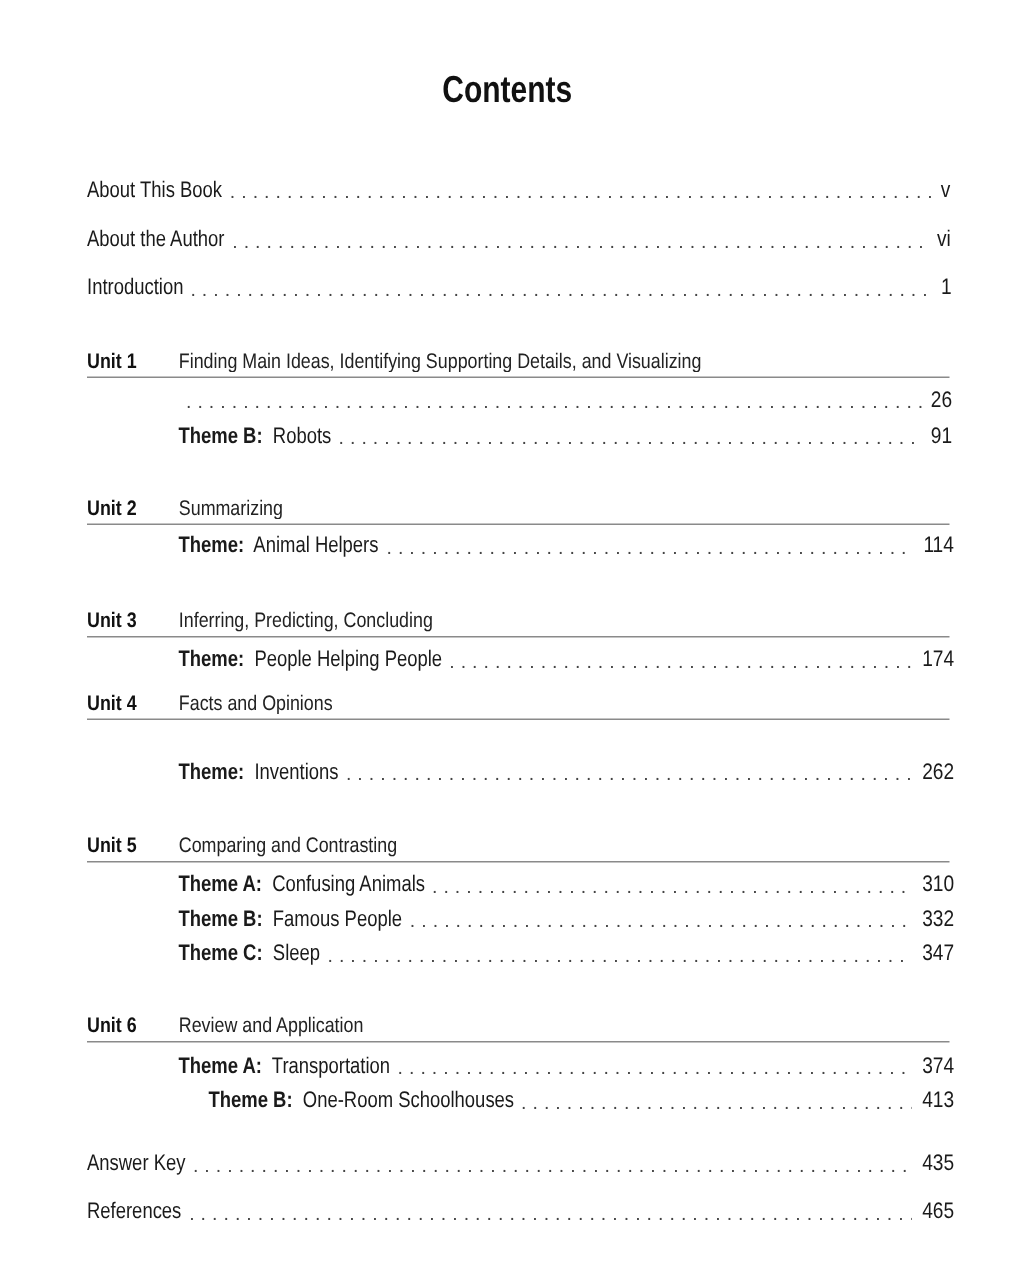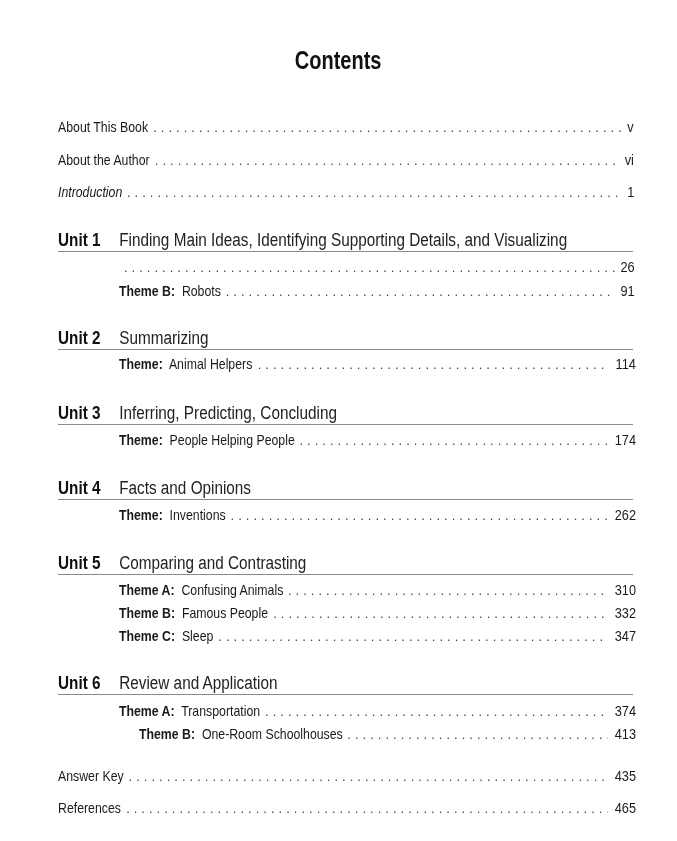--- a/index.html
+++ b/index.html
@@ -12,21 +12,21 @@
          font-size:15px; line-height:18px; }
   .row.theme { left:119px; width:514px; }
   .lbl { white-space:nowrap; display:inline-block; transform-origin:left bottom; }
   .lbl-inner { display:inline-block; transform:scaleX(0.82); transform-origin:left bottom; }
   .dots { flex:1; overflow:hidden; white-space:nowrap; color:#444; font-size:13px; letter-spacing:3.1px;
           margin:0 3px 0 4px; line-height:16px; }
   .dots::before { content:". . . . . . . . . . . . . . . . . . . . . . . . . . . . . . . . . . . . . . . . . . . . . . . . . . . . . . . . . . . . . . . . . . . . . . . . . . . . . . . . . . . . . . . . . . . . . . . . . . . . . . . . . . . ."; letter-spacing:0.2px; }
   .pg { white-space:nowrap; text-align:right; }
   .pg span { display:inline-block; transform:scaleX(0.85); transform-origin:right bottom; }
   .bold { font-weight:bold; }
-  .unit { position:absolute; left:58px; width:575px; height:22px; font-size:18px; line-height:22px;
+  .unit { position:absolute; left:58px; width:575px; height:22px; font-size:14px; line-height:22px;
           border-bottom:1.5px solid #8a8a8a;text-decoration:underline; }
   .unit .u-inner { display:inline-block; transform:scaleX(0.85); transform-origin:left bottom; white-space:nowrap; }
   .unit .num { font-weight:bold; color:#111; display:inline-block; width:72px; }
   .unit .utitle { color:#222; }
 </style>
 </head>
 <body>
 
 <div class="title"><span>Contents</span></div>
 
@@ -34,21 +34,21 @@
   <span class="lbl" style="width: 90.2px;"><span class="lbl-inner">About This Book</span></span>
   <span class="dots" style="margin-left: 5px;"></span>
   <span class="pg" style="width: 7px;"><span>v</span></span>
 </div>
 <div class="row" style="top:151px">
   <span class="lbl" style="width: 91.84px;"><span class="lbl-inner">About the Author</span></span>
   <span class="dots" style="margin-left: 5px;"></span>
   <span class="pg" style="width: 10px;"><span>vi</span></span>
 </div>
 <div class="row" style="top:183px">
-  <span class="lbl" style="width: 63.96px; font-style: italic;"><span class="lbl-inner">Introduction</span></span>
+  <span class="lbl" style="width: 63.96px;"><span class="lbl-inner">Introduction</span></span>
   <span class="dots" style="margin-left: 5px;"></span>
   <span class="pg" style="width: 7px;"><span>1</span></span>
 </div>
 
 <div class="unit" style="top:229px">
   <span class="u-inner"><span class="num">Unit 1</span><span class="utitle">Finding Main Ideas, Identifying Supporting Details, and Visualizing</span></span>
 </div>
 <div class="row theme" style="top:258px">
   <span class="dots" style="margin-left: 5px;"></span>
   <span class="pg" style="width: 15px;"><span>26</span></span>
@@ -70,21 +70,21 @@
 
 <div class="unit" style="top:402px">
   <span class="u-inner"><span class="num">Unit 3</span><span class="utitle">Inferring, Predicting, Concluding</span></span>
 </div>
 <div class="row theme" style="top:431px">
   <span class="lbl" style="width: 175.48px;"><span class="lbl-inner"><span class="bold">Theme:</span>&nbsp; <span>People Helping People</span></span></span>
   <span class="dots" style="margin-left: 5px;"></span>
   <span class="pg" style="width: 22px;"><span>174</span></span>
 </div>
 
-<div class="unit" style="top:477px">
+<div class="unit" style="top:457px">
   <span class="u-inner"><span class="num">Unit 4</span><span class="utitle">Facts and Opinions</span></span>
 </div>
 <div class="row theme" style="top:506px">
   <span class="lbl" style="width: 106.6px;"><span class="lbl-inner"><span class="bold">Theme:</span>&nbsp; <span>Inventions</span></span></span>
   <span class="dots" style="margin-left: 5px;"></span>
   <span class="pg" style="width: 22px;"><span>262</span></span>
 </div>
 
 <div class="unit" style="top:552px">
   <span class="u-inner"><span class="num">Unit 5</span><span class="utitle">Comparing and Contrasting</span></span>

